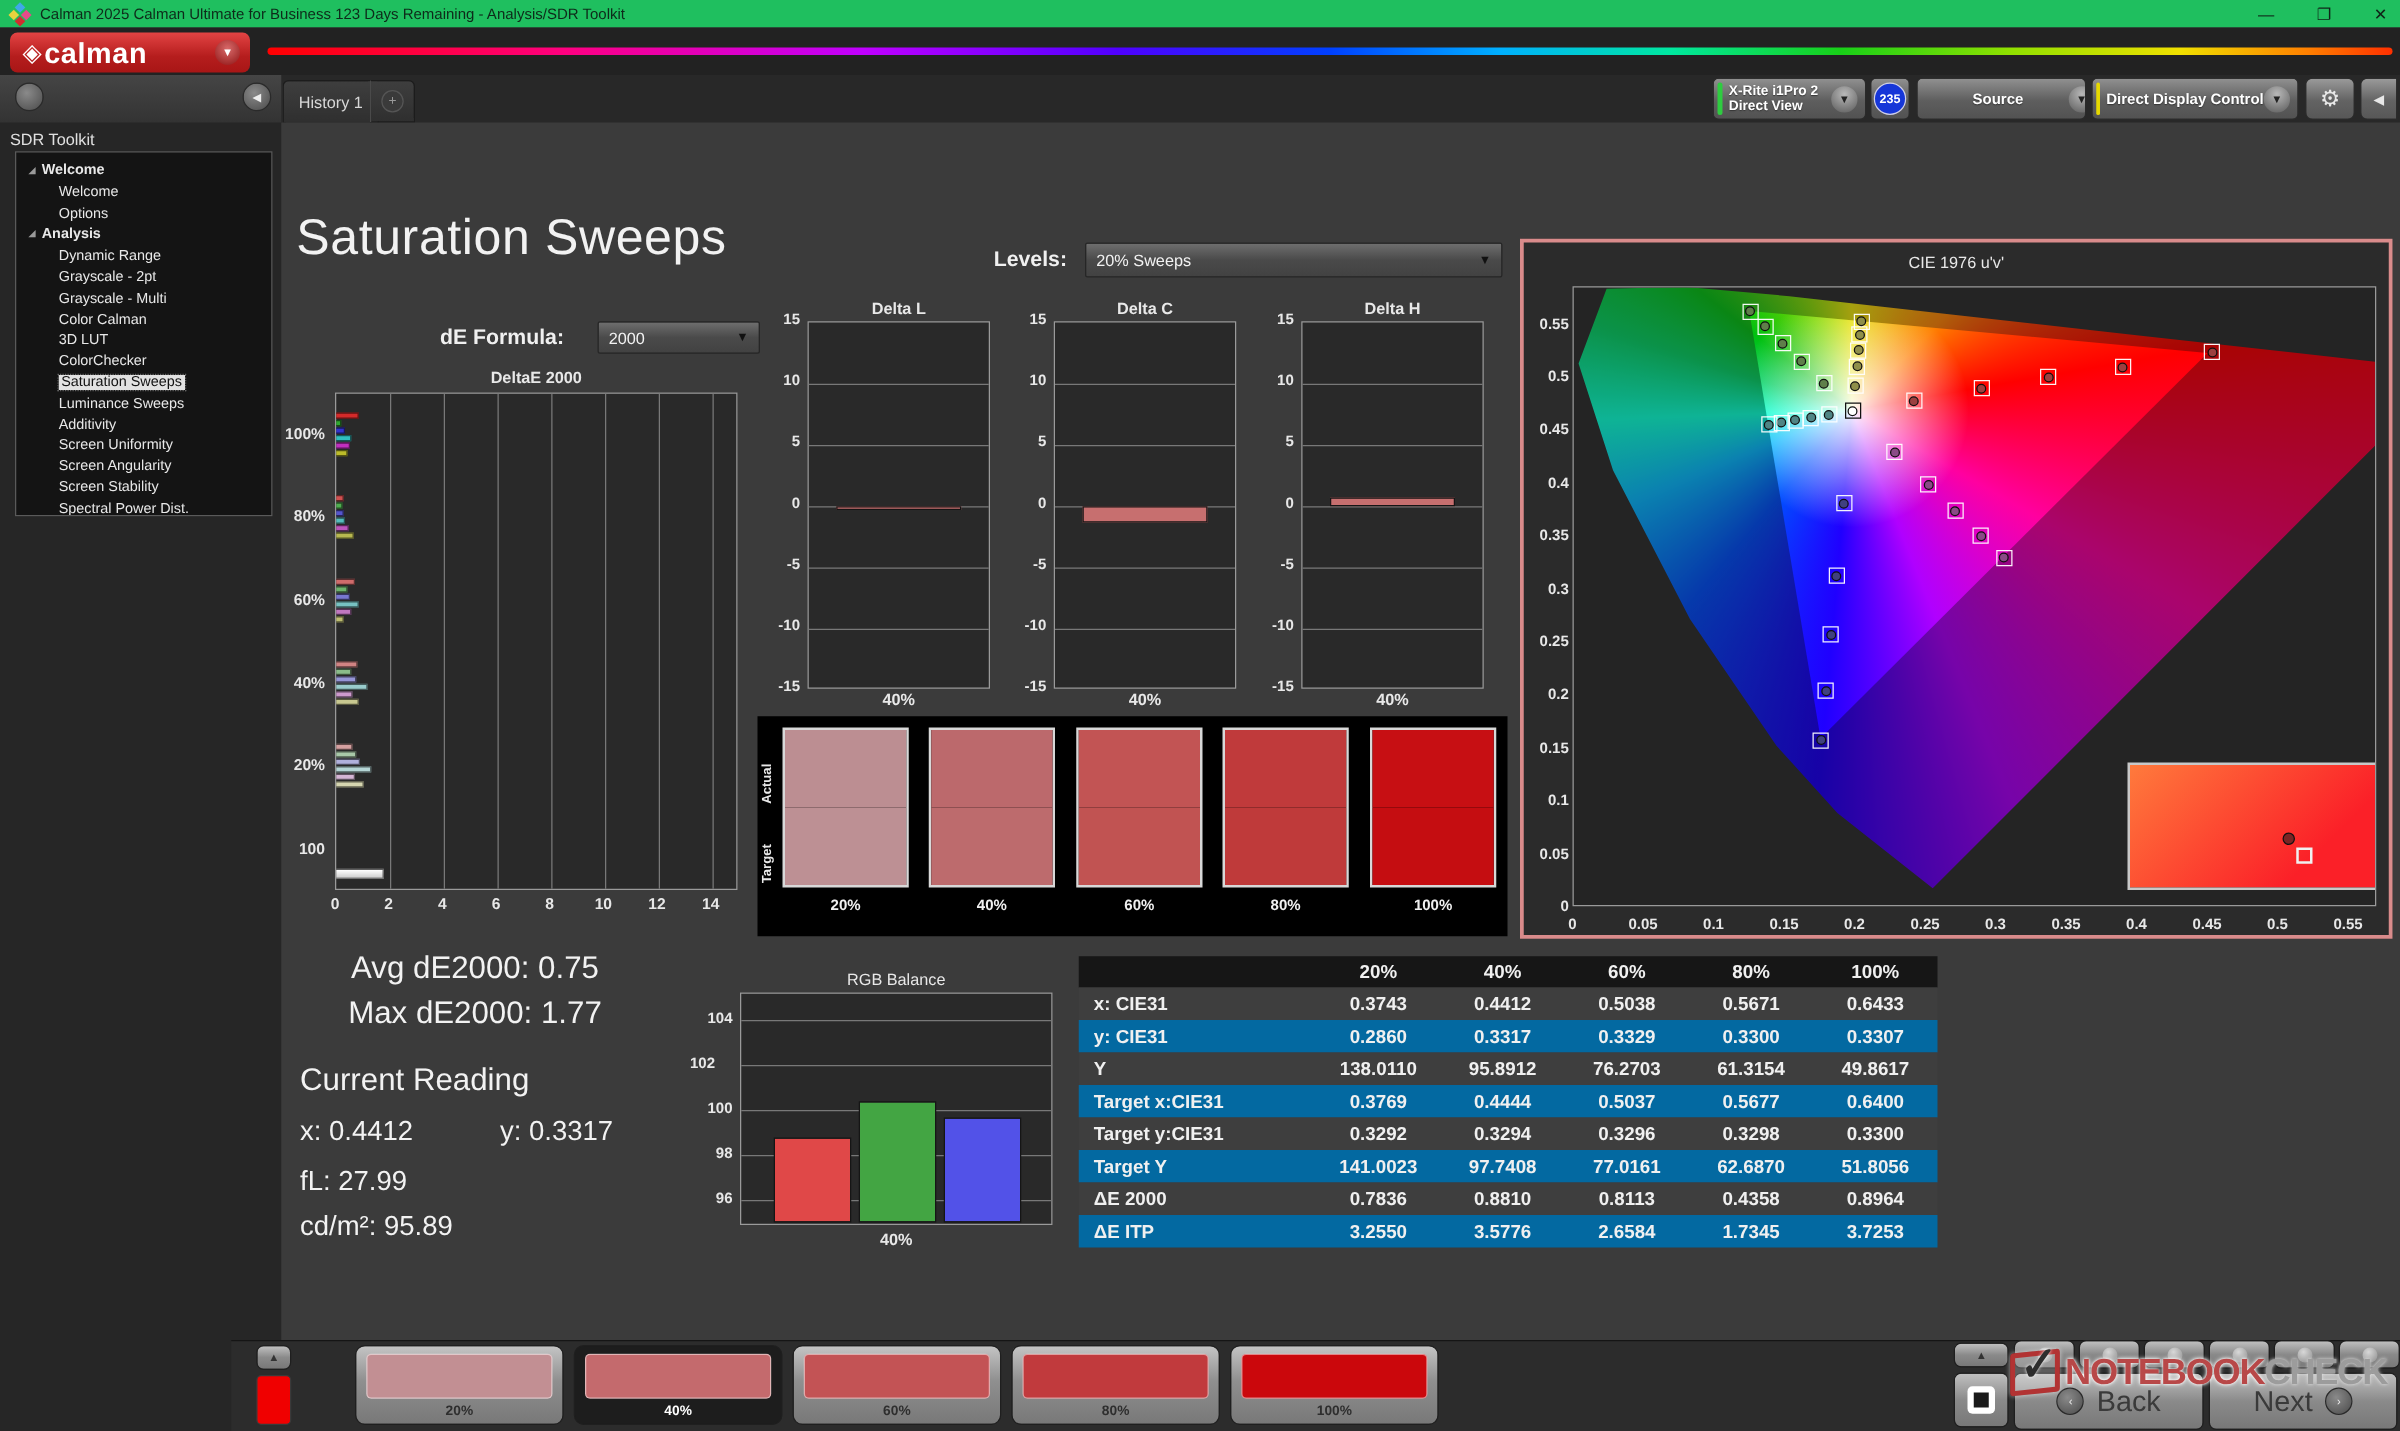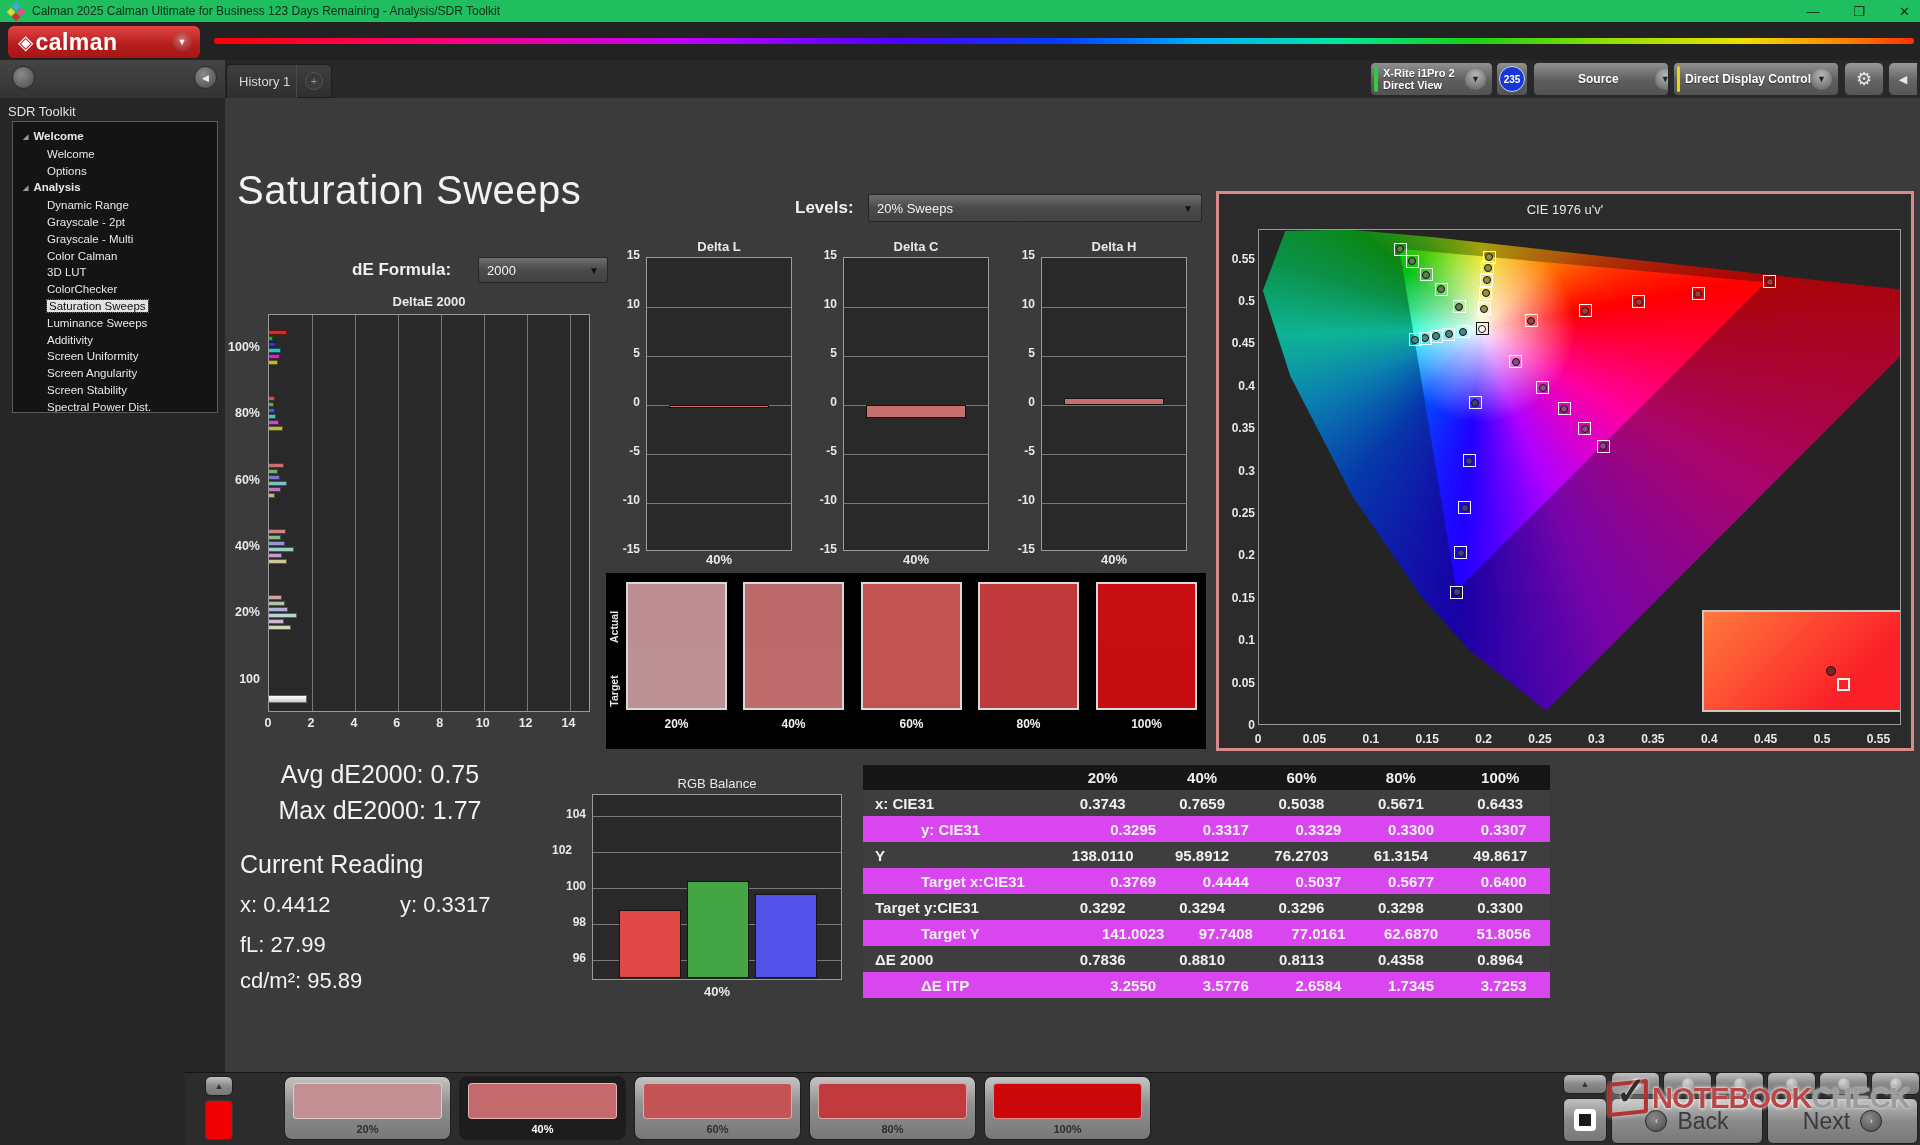--- a/index.html
+++ b/index.html
@@ -86,21 +86,21 @@
   .medstat { position:absolute; color:#f2f2f2; font-size:22px; }
 
   
   #dtable { left:863px; top:765px; width:687px; }
   .trow { display:flex; height:26px; align-items:center; }
   .trow .lc { width:190px; padding-left:12px; font-weight:700; }
   .trow .vc { width:99.4px; text-align:center; }
   .trow { color:#f0f0f0; font-size:15px; font-weight:700; }
   .thead { background:#161616; height:25px; }
   .r-dark { background:#3e3e3e; }
-  .r-lite { background:#d946ef;padding-left:46px; }
+  .r-lite { background:#0369a1; }
 
   
   #bottombar { left:185px; top:1072px; width:1735px; height:73px; background:#2c2c2c; border-top:1px solid #151515; }
   .bswatch { position:absolute; top:1076px; width:167px; height:64px; border-radius:8px; background:linear-gradient(180deg,#c4c4c4,#8f8f8f 45%,#787878); border:1px solid #1f1f1f; }
   .bswatch.sel { background:#1d1d1d; }
   .bswatch .chip { position:absolute; left:8px; top:6px; width:149px; height:36px; border-radius:4px; border:1px solid rgba(255,255,255,0.5); }
   .bswatch .blbl { position:absolute; left:0; top:46px; width:100%; text-align:center; font-size:11px; font-weight:700; color:#2e2e2e; }
   .bswatch.sel .blbl { color:#fff; }
   .graybtn { position:absolute; background:linear-gradient(180deg,#c0c0c0,#8a8a8a 50%,#787878); border:1px solid #1f1f1f; border-radius:6px; display:flex; align-items:center; justify-content:center; color:#333; }
   #watermark { position:absolute; left:1608px; top:1076px; width:312px; height:44px; display:flex; align-items:center; pointer-events:none; z-index:50; }
@@ -523,28 +523,28 @@
         <div class="lc"></div>
         <div class="vc">20%</div>
         <div class="vc">40%</div>
         <div class="vc">60%</div>
         <div class="vc">80%</div>
         <div class="vc">100%</div>
       </div>
       <div class="trow r-dark">
         <div class="lc">x: CIE31</div>
         <div class="vc">0.3743</div>
-        <div class="vc">0.7659</div>
+        <div class="vc">0.4412</div>
         <div class="vc">0.5038</div>
         <div class="vc">0.5671</div>
         <div class="vc">0.6433</div>
       </div>
       <div class="trow r-lite">
         <div class="lc">y: CIE31</div>
-        <div class="vc">0.3295</div>
+        <div class="vc">0.2860</div>
         <div class="vc">0.3317</div>
         <div class="vc">0.3329</div>
         <div class="vc">0.3300</div>
         <div class="vc">0.3307</div>
       </div>
       <div class="trow r-dark">
         <div class="lc">Y</div>
         <div class="vc">138.0110</div>
         <div class="vc">95.8912</div>
         <div class="vc">76.2703</div>

